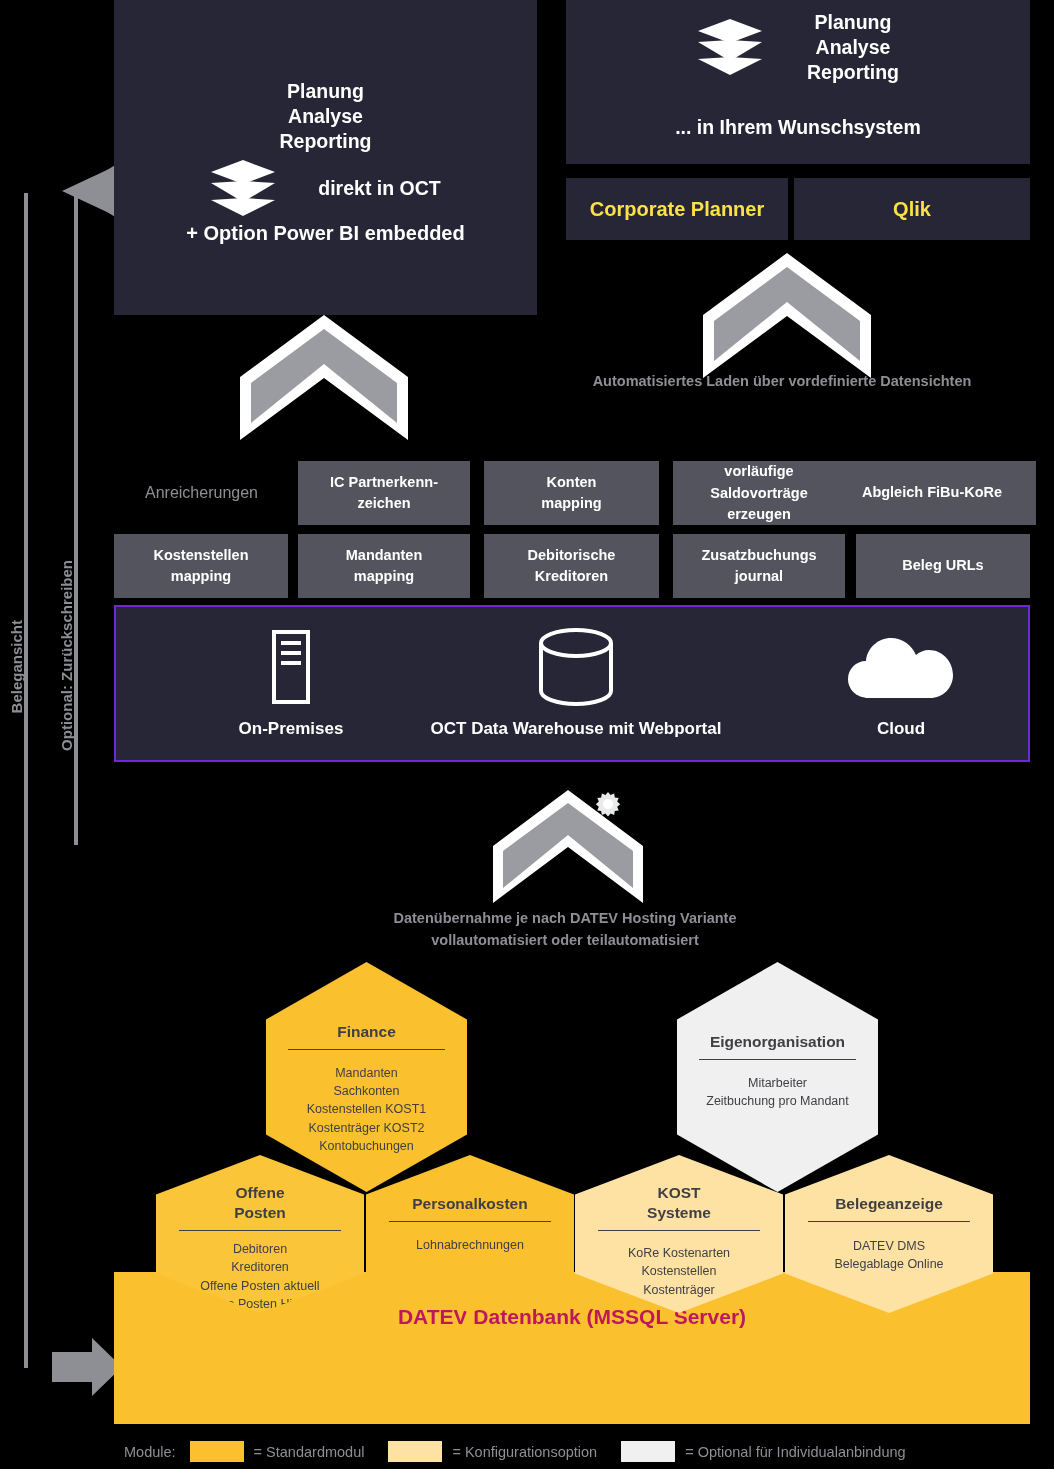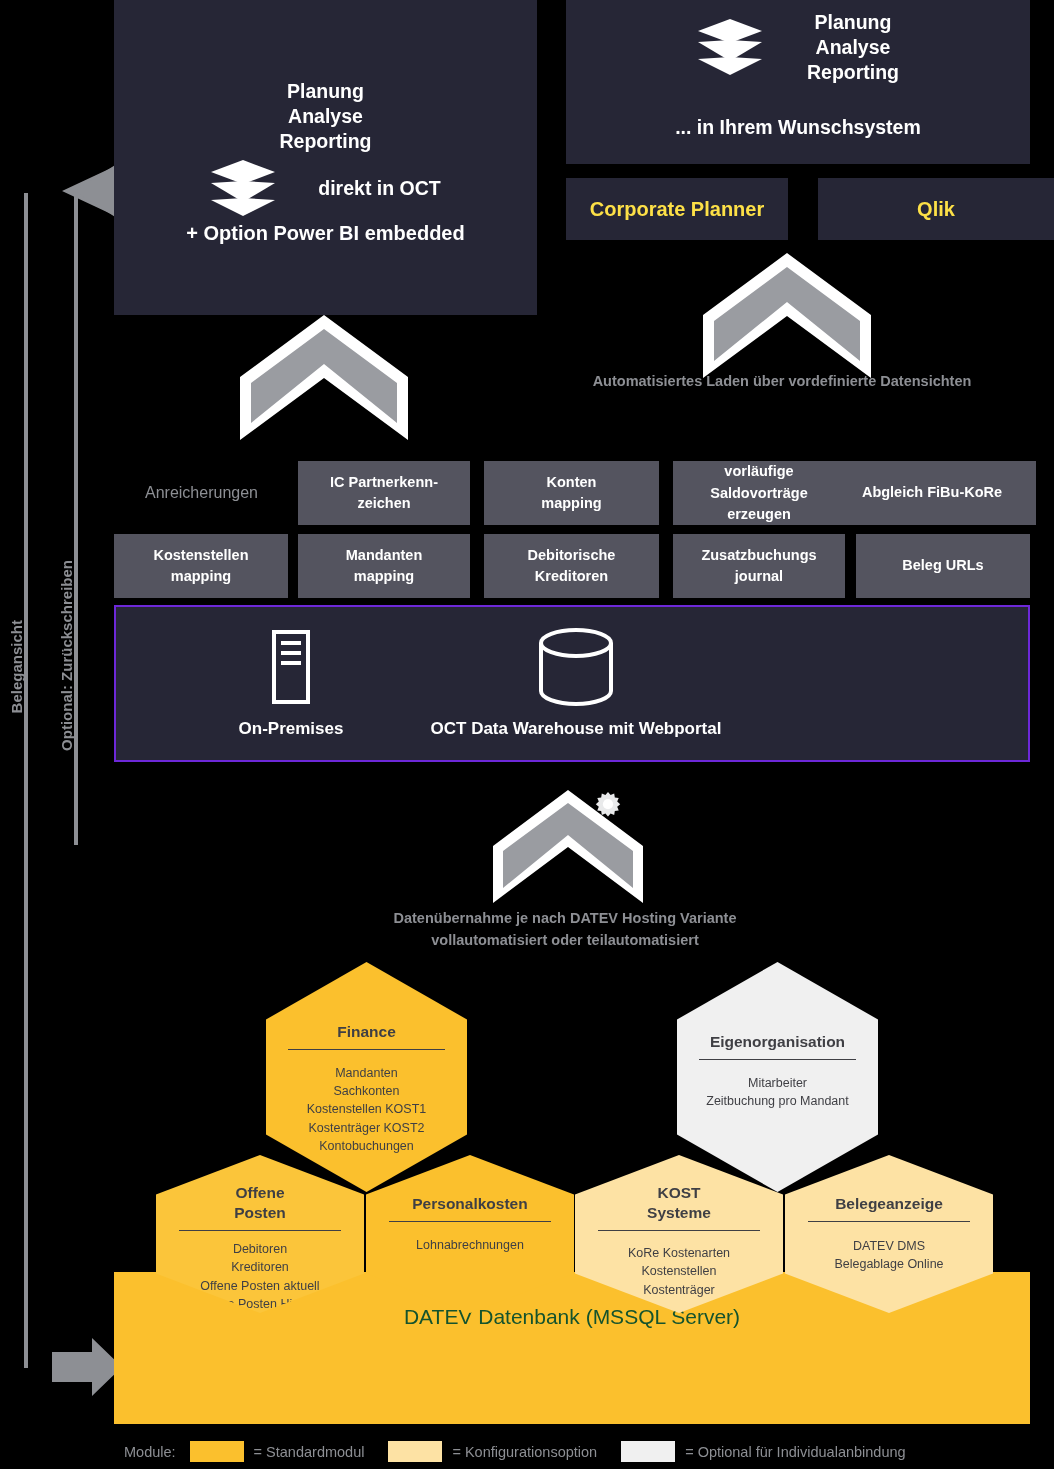--- a/index.html
+++ b/index.html
@@ -24,21 +24,21 @@
     left: 566px; top: -6px; width: 464px; height: 170px;
   }
   .vendor-box {
     position: absolute;
     background: #262636;
     color: #fde047;
     display: flex; align-items: center; justify-content: center;
     font-weight: bold; font-size: 20px;
   }
   .vendor-cp { left: 566px; top: 178px; width: 222px; height: 62px; }
-  .vendor-qlik { left: 794px; top: 178px; width: 236px; height: 62px; margin-left: 24px; }
+  .vendor-qlik { left: 794px; top: 178px; width: 236px; height: 62px; }
 
   .panel-title {
     text-align: center;
     font-weight: bold;
     font-size: 19.5px;
     line-height: 1.27;
   }
   .oct-title { position: absolute; left: 0; top: 85px; width: 100%; }
   .oct-mid-row {
     position: absolute; left: 0; top: 165px; width: 100%;
@@ -139,21 +139,21 @@
 
   
   .datev-bar {
     position: absolute;
     left: 114px; top: 1272px; width: 916px; height: 152px;
     background: #fbc02d;
     display: flex; align-items: flex-start; justify-content: center;
   }
   .datev-bar span {
     margin-top: 33px;
-    color: #14532d; font-weight: normal; font-size: 21px;
+    color: #be185d; font-weight: bold; font-size: 21px;
   }
 
   
   .legend {
     position: absolute;
     left: 124px; top: 1441px;
     display: flex; align-items: center; gap: 0;
     font-size: 14.5px; color: #8d8f94;
   }
   .legend-title { margin-right: 14px; }
@@ -285,20 +285,29 @@
         <svg width="78" height="78" viewBox="0 0 78 78">
           <ellipse cx="39" cy="15" rx="35" ry="13" fill="none" stroke="#ffffff" stroke-width="4"></ellipse>
           <path d="M4,15 L4,63" stroke="#ffffff" stroke-width="4" fill="none"></path>
           <path d="M74,15 L74,63" stroke="#ffffff" stroke-width="4" fill="none"></path>
           <path d="M4,63 A35,13 0 0 0 74,63" fill="none" stroke="#ffffff" stroke-width="4"></path>
         </svg>
       </div>
       <div class="wh-label">OCT Data Warehouse mit Webportal</div>
     </div>
 
+    <div class="wh-cell" style="left:660px; width:250px;">
+      <div class="wh-icon">
+        <svg width="108" height="66" viewBox="0 0 108 66">
+          <path d="M22,64 C9,64 1,55 1,45 C1,35 9,27 19,27 C20,14 31,4 44,4 C55,4 65,11 69,21
+                   C72,18 77,16 82,16 C95,16 106,27 106,41 C106,54 96,64 83,64 Z" fill="#ffffff"></path>
+        </svg>
+      </div>
+      <div class="wh-label">Cloud</div>
+    </div>
   </div>
 
   <div class="datev-bar">
     <span>DATEV Datenbank (MSSQL Server)</span>
   </div>
 
   <div class="hex c-standard" style="left:266px; top:962px; width:201px; height:230px; padding-top:60px;">
     <div class="hex-inner">
       <div class="hex-title">Finance</div>
       <div class="hex-rule"></div>

